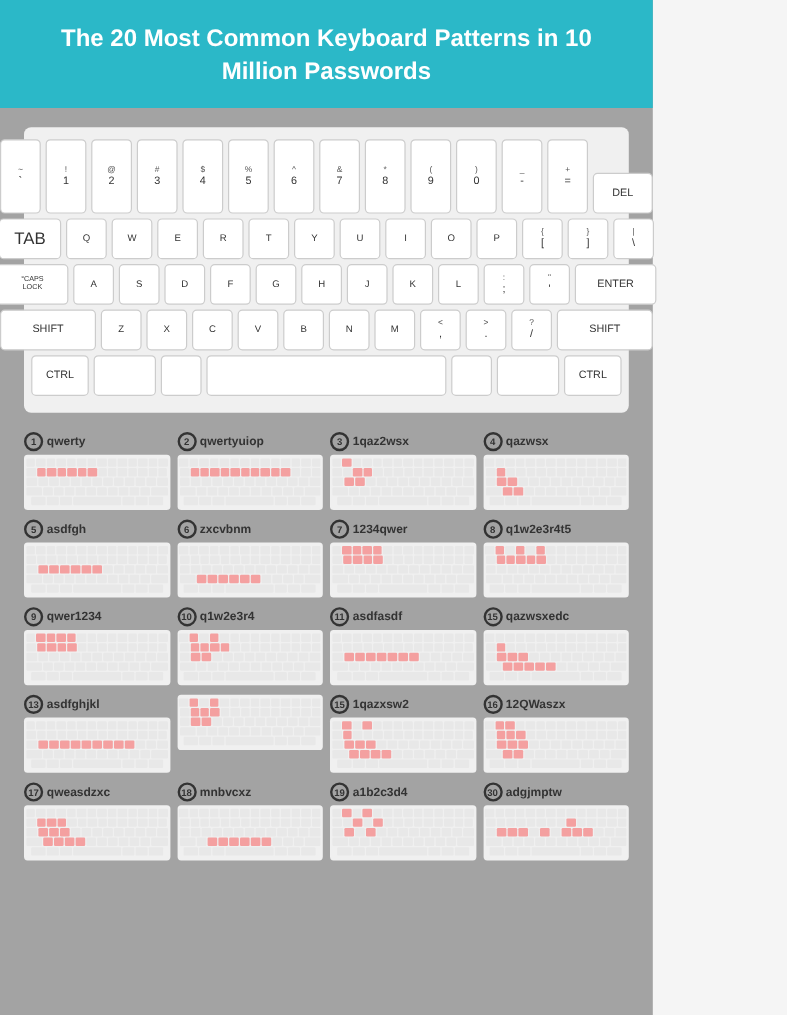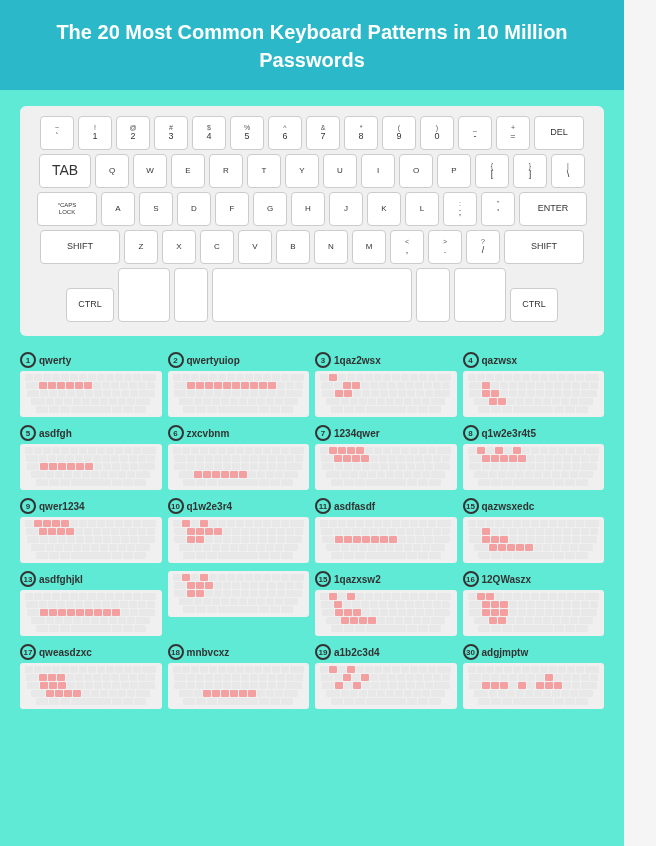--- a/index.html
+++ b/index.html
@@ -3,22 +3,22 @@
   <meta charset="utf-8">
   <style>
     * { box-sizing: border-box; margin: 0; padding: 0; }
     body {
       background: #f5f5f5;
       font-family: Arial, sans-serif;
       width: 656px;
       min-height: 846px;
     }
     .page {
-      background: #5eead4;
-      width: 624px;
+      background: #a3a3a3;
+      width: 544px;
       min-height: 846px;
       padding: 0;
     }
     .header {
       background: #2bb8c8;
       color: white;
       text-align: center;
       padding: 18px 40px 16px;
       font-size: 20px;
       font-weight: bold;
@@ -52,27 +52,27 @@
       font-size: 8px;
       color: #333;
       min-height: 34px;
       min-width: 34px;
       text-align: center;
       line-height: 1.1;
     }
     .key .top { font-size: 7px; color: #555; }
     .key .bot { font-size: 9px; }
     .key-space { min-width: 200px; }
-    .key-del { min-width: 50px; font-size: 9px; }
+    .key-del { min-width: 50px; font-size: 9px; margin-top: 28px; }
     .key-tab { min-width: 52px; font-size: 14px; }
     .key-caps { min-width: 60px; font-size: 7px; text-align:center; }
     .key-enter { min-width: 68px; font-size: 9px; text-align: center; }
     .key-shift-l { min-width: 80px; font-size: 9px; }
     .key-shift-r { min-width: 80px; font-size: 9px; }
-    .key-ctrl { min-width: 48px; font-size: 9px; margin-top: 20px; }
+    .key-ctrl { min-width: 48px; font-size: 9px; }
     .key-blank { min-width: 52px; }
     .key-blank2 { min-width: 34px; }
 
     
     .patterns-grid {
       display: grid;
       grid-template-columns: 1fr 1fr 1fr 1fr;
       gap: 8px 6px;
     }
     .pattern-item {

